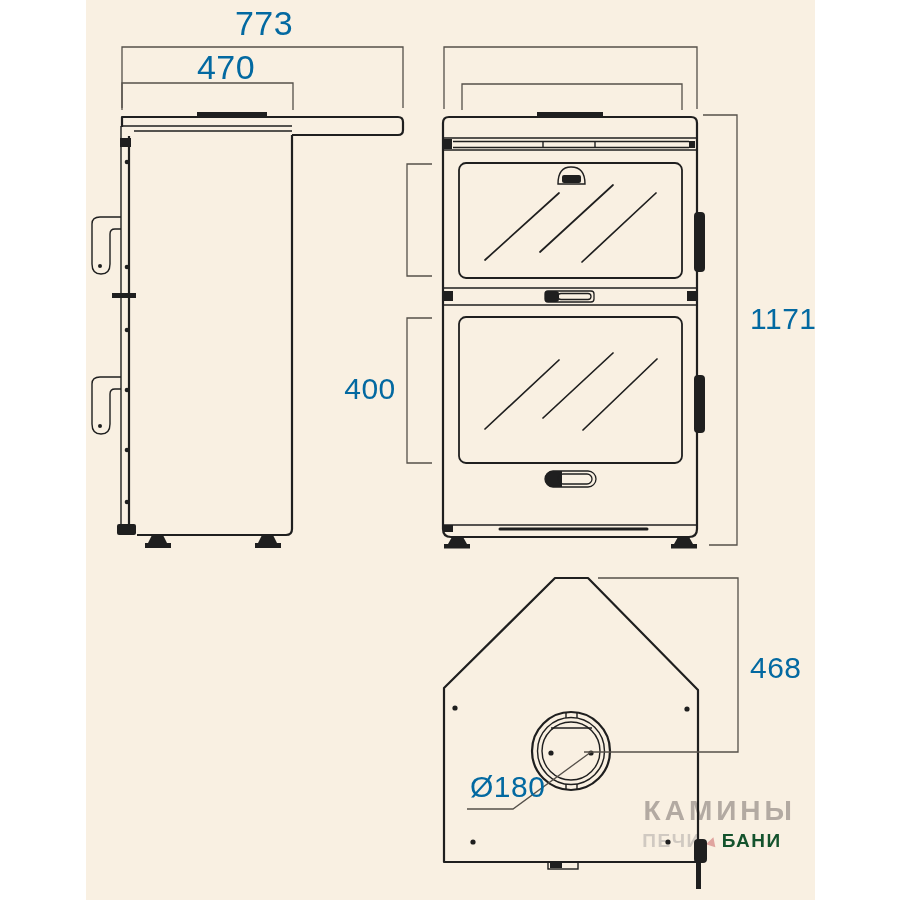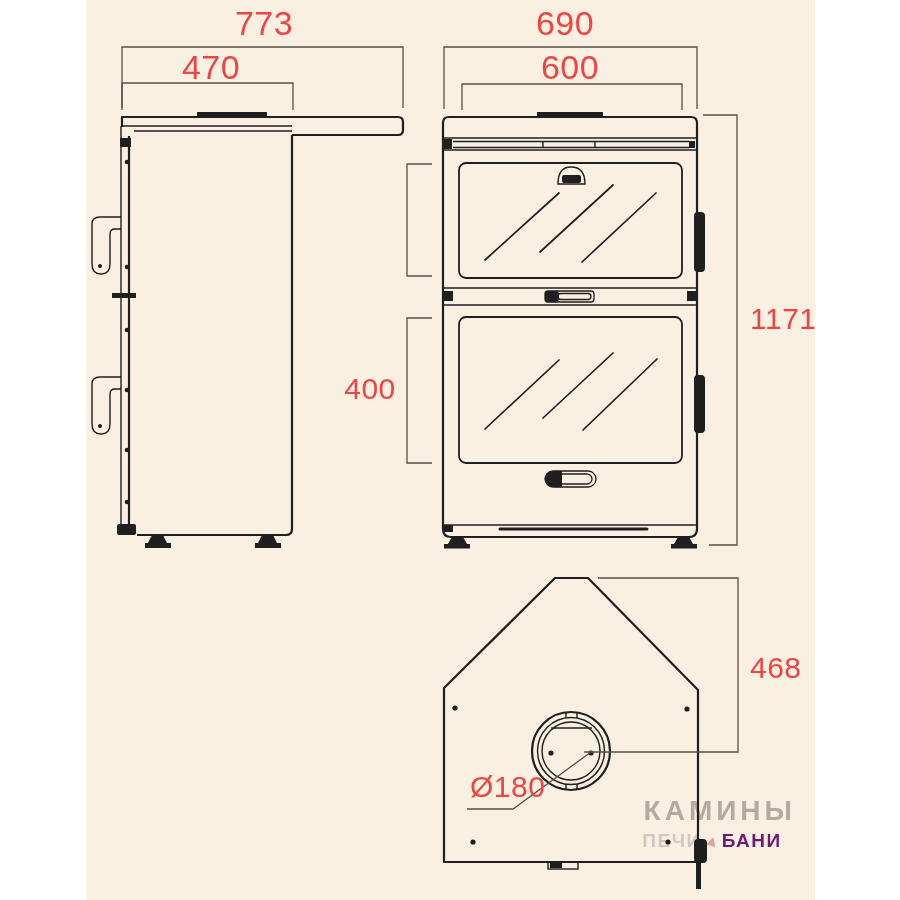--- a/index.html
+++ b/index.html
@@ -18,40 +18,40 @@
   .ln      {fill:none; stroke:#1f1f1f; stroke-width:2.2; stroke-linejoin:round;}
   .ln-thin {fill:none; stroke:#1f1f1f; stroke-width:1.4;}
   .door    {fill:none; stroke:#1f1f1f; stroke-width:1.8;}
   .glass   {fill:none; stroke:#1f1f1f; stroke-width:1.7; stroke-linecap:round;}
   .dim     {fill:none; stroke:#55504a; stroke-width:1.3;}
   .fill    {fill:#1f1f1f; stroke:none;}
   .pill    {fill:none; stroke:#1f1f1f; stroke-width:1.3;}
   .lip     {fill:none; stroke:#1f1f1f; stroke-width:3; stroke-linecap:round;}
 
   .dim-label{
-    position:absolute; z-index:3; color:#ef4444; line-height:1;
+    position:absolute; z-index:3; color:#0369a1; line-height:1;
     font-size:30px; letter-spacing:0.5px; white-space:nowrap;
   }
   .dim-label.big{ font-size:34px; }
   .center{ text-align:center; width:120px; }
 
   #watermark{
     position:absolute; z-index:1; left:628px; top:797px; width:168px;
     text-align:right; user-select:none;
   }
   #wm-title{
     font-weight:bold; font-size:28px; letter-spacing:4px;
     color:#b3aaa2; line-height:1;
   }
   #wm-sub{
     margin-top:6px; display:flex; justify-content:center; align-items:center;
     gap:5px; font-weight:bold; font-size:19px; letter-spacing:1.5px; line-height:1;
   }
   #wm-sub .w1{ color:#d0c9c1; }
-  #wm-sub .w2{ color:#701a75; }
+  #wm-sub .w2{ color:#14532d; }
   .wm-mark{
     width:0; height:0; display:inline-block;
     border-left:5px solid transparent; border-right:5px solid transparent;
     border-bottom:9px solid #e0a49f; transform:rotate(18deg); margin-top:2px;
   }
 </style>
 </head>
 <body>
 
 <div id="page">
@@ -169,21 +169,19 @@
       <circle class="fill" cx="668" cy="842" r="2.6"></circle>
 
       <rect class="ln-thin" x="548" y="862" width="30" height="7" fill="none"></rect>
       <rect class="fill" x="550" y="863" width="12" height="5"></rect>
       <rect class="fill" x="694" y="839" width="13" height="24" rx="4"></rect>
       <rect class="fill" x="696" y="862" width="5" height="27"></rect>
     </g>
   </svg>
 
   <div class="dim-label big center" style="left:204px; top:6px;">773</div>
-  <div class="dim-label big center" style="left:151px; top:50px;">470</div>
-  <div class="dim-label big center" style="left:505px; top:6px;">690</div>
-  <div class="dim-label big center" style="left:510px; top:50px;">600</div>
+  <div class="dim-label big center" style="left:166px; top:50px;">470</div>
   <div class="dim-label center" style="left:310px; top:374px;">400</div>
   <div class="dim-label" style="left:750px; top:304px;">1171</div>
   <div class="dim-label" style="left:750px; top:653px;text-align:right;">468</div>
   <div class="dim-label" style="left:450px; top:772px;margin-left:20px;">Ø180</div>
 
 </div>
 
 </body></html>

